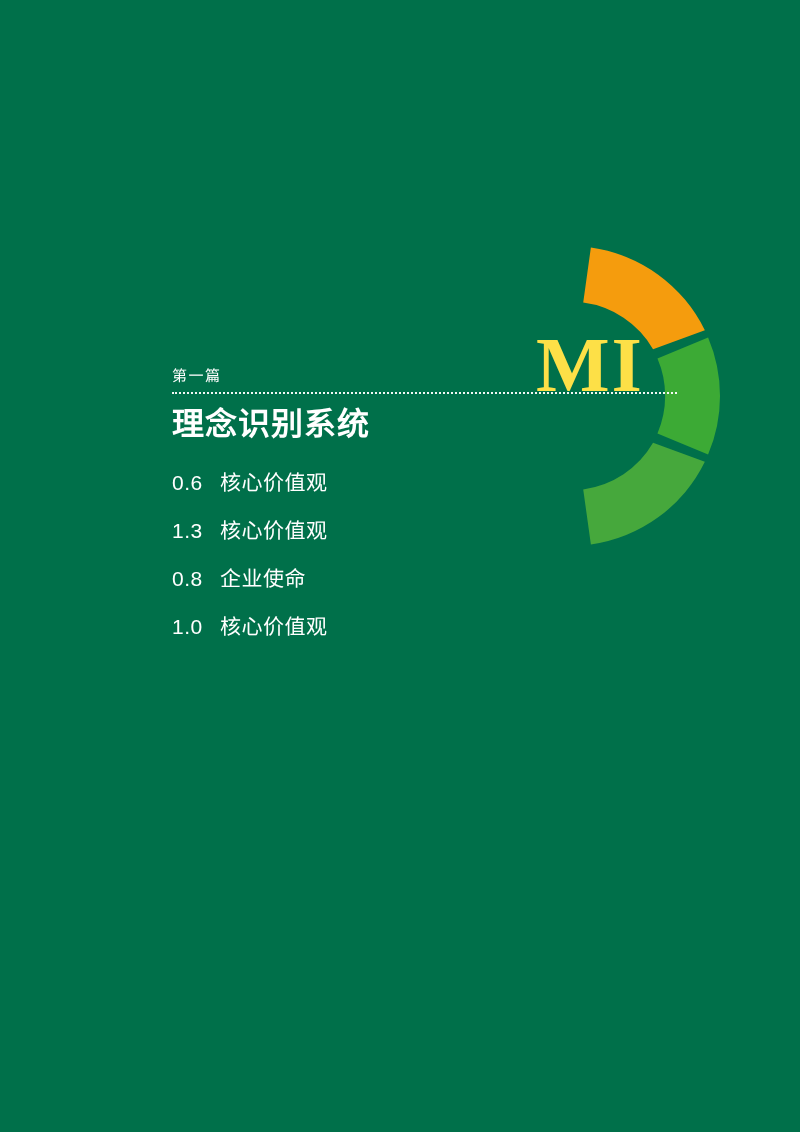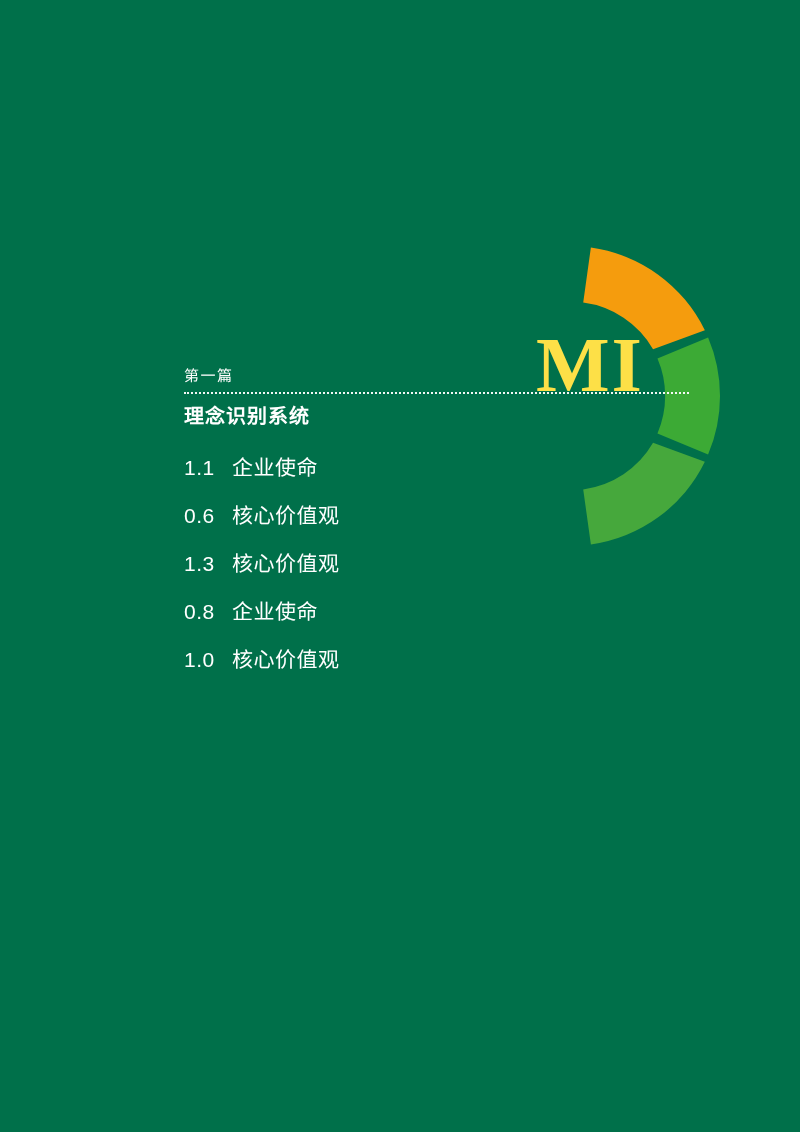--- a/index.html
+++ b/index.html
@@ -48,21 +48,21 @@
     font-weight: 700;
     line-height: 1;
     letter-spacing: 2px;
     color: #fde047;
     user-select: none;
   }
 
   
   .content {
     position: absolute;
-    left: 184px;
+    left: 172px;
     top: 366px;
     width: 520px;
   }
 
   .chapter-label {
     font-size: 15px;
     font-weight: 400;
     color: #ffffff;
     letter-spacing: 1.5px;
     line-height: 1.3;
@@ -71,21 +71,21 @@
 
   .divider {
     width: 505px;
     height: 0;
     border-top: 2px dotted #ffffff;
     opacity: 0.95;
     margin: 0 0 10px 0;
   }
 
   .chapter-title {
-    font-size: 20px;
+    font-size: 32px;
     font-weight: 700;
     color: #ffffff;
     letter-spacing: 1px;
     line-height: 1.25;
     margin: 0 0 28px 0;
   }
 
   .toc {
     list-style: none;
     margin: 0;
@@ -142,24 +142,20 @@
   <div class="content">
 
     <p class="chapter-label">第一篇</p>
 
     <div class="divider"></div>
 
     <h1 class="chapter-title">理念识别系统</h1>
 
     <ul class="toc">
       <li>
-        <span class="num">1.1</span>
-        <span class="label">企业使命</span>
-      </li>
-      <li>
         <span class="num">0.6</span>
         <span class="label">核心价值观</span>
       </li>
       <li>
         <span class="num">1.3</span>
         <span class="label">核心价值观</span>
       </li>
       <li>
         <span class="num">0.8</span>
         <span class="label">企业使命</span>

